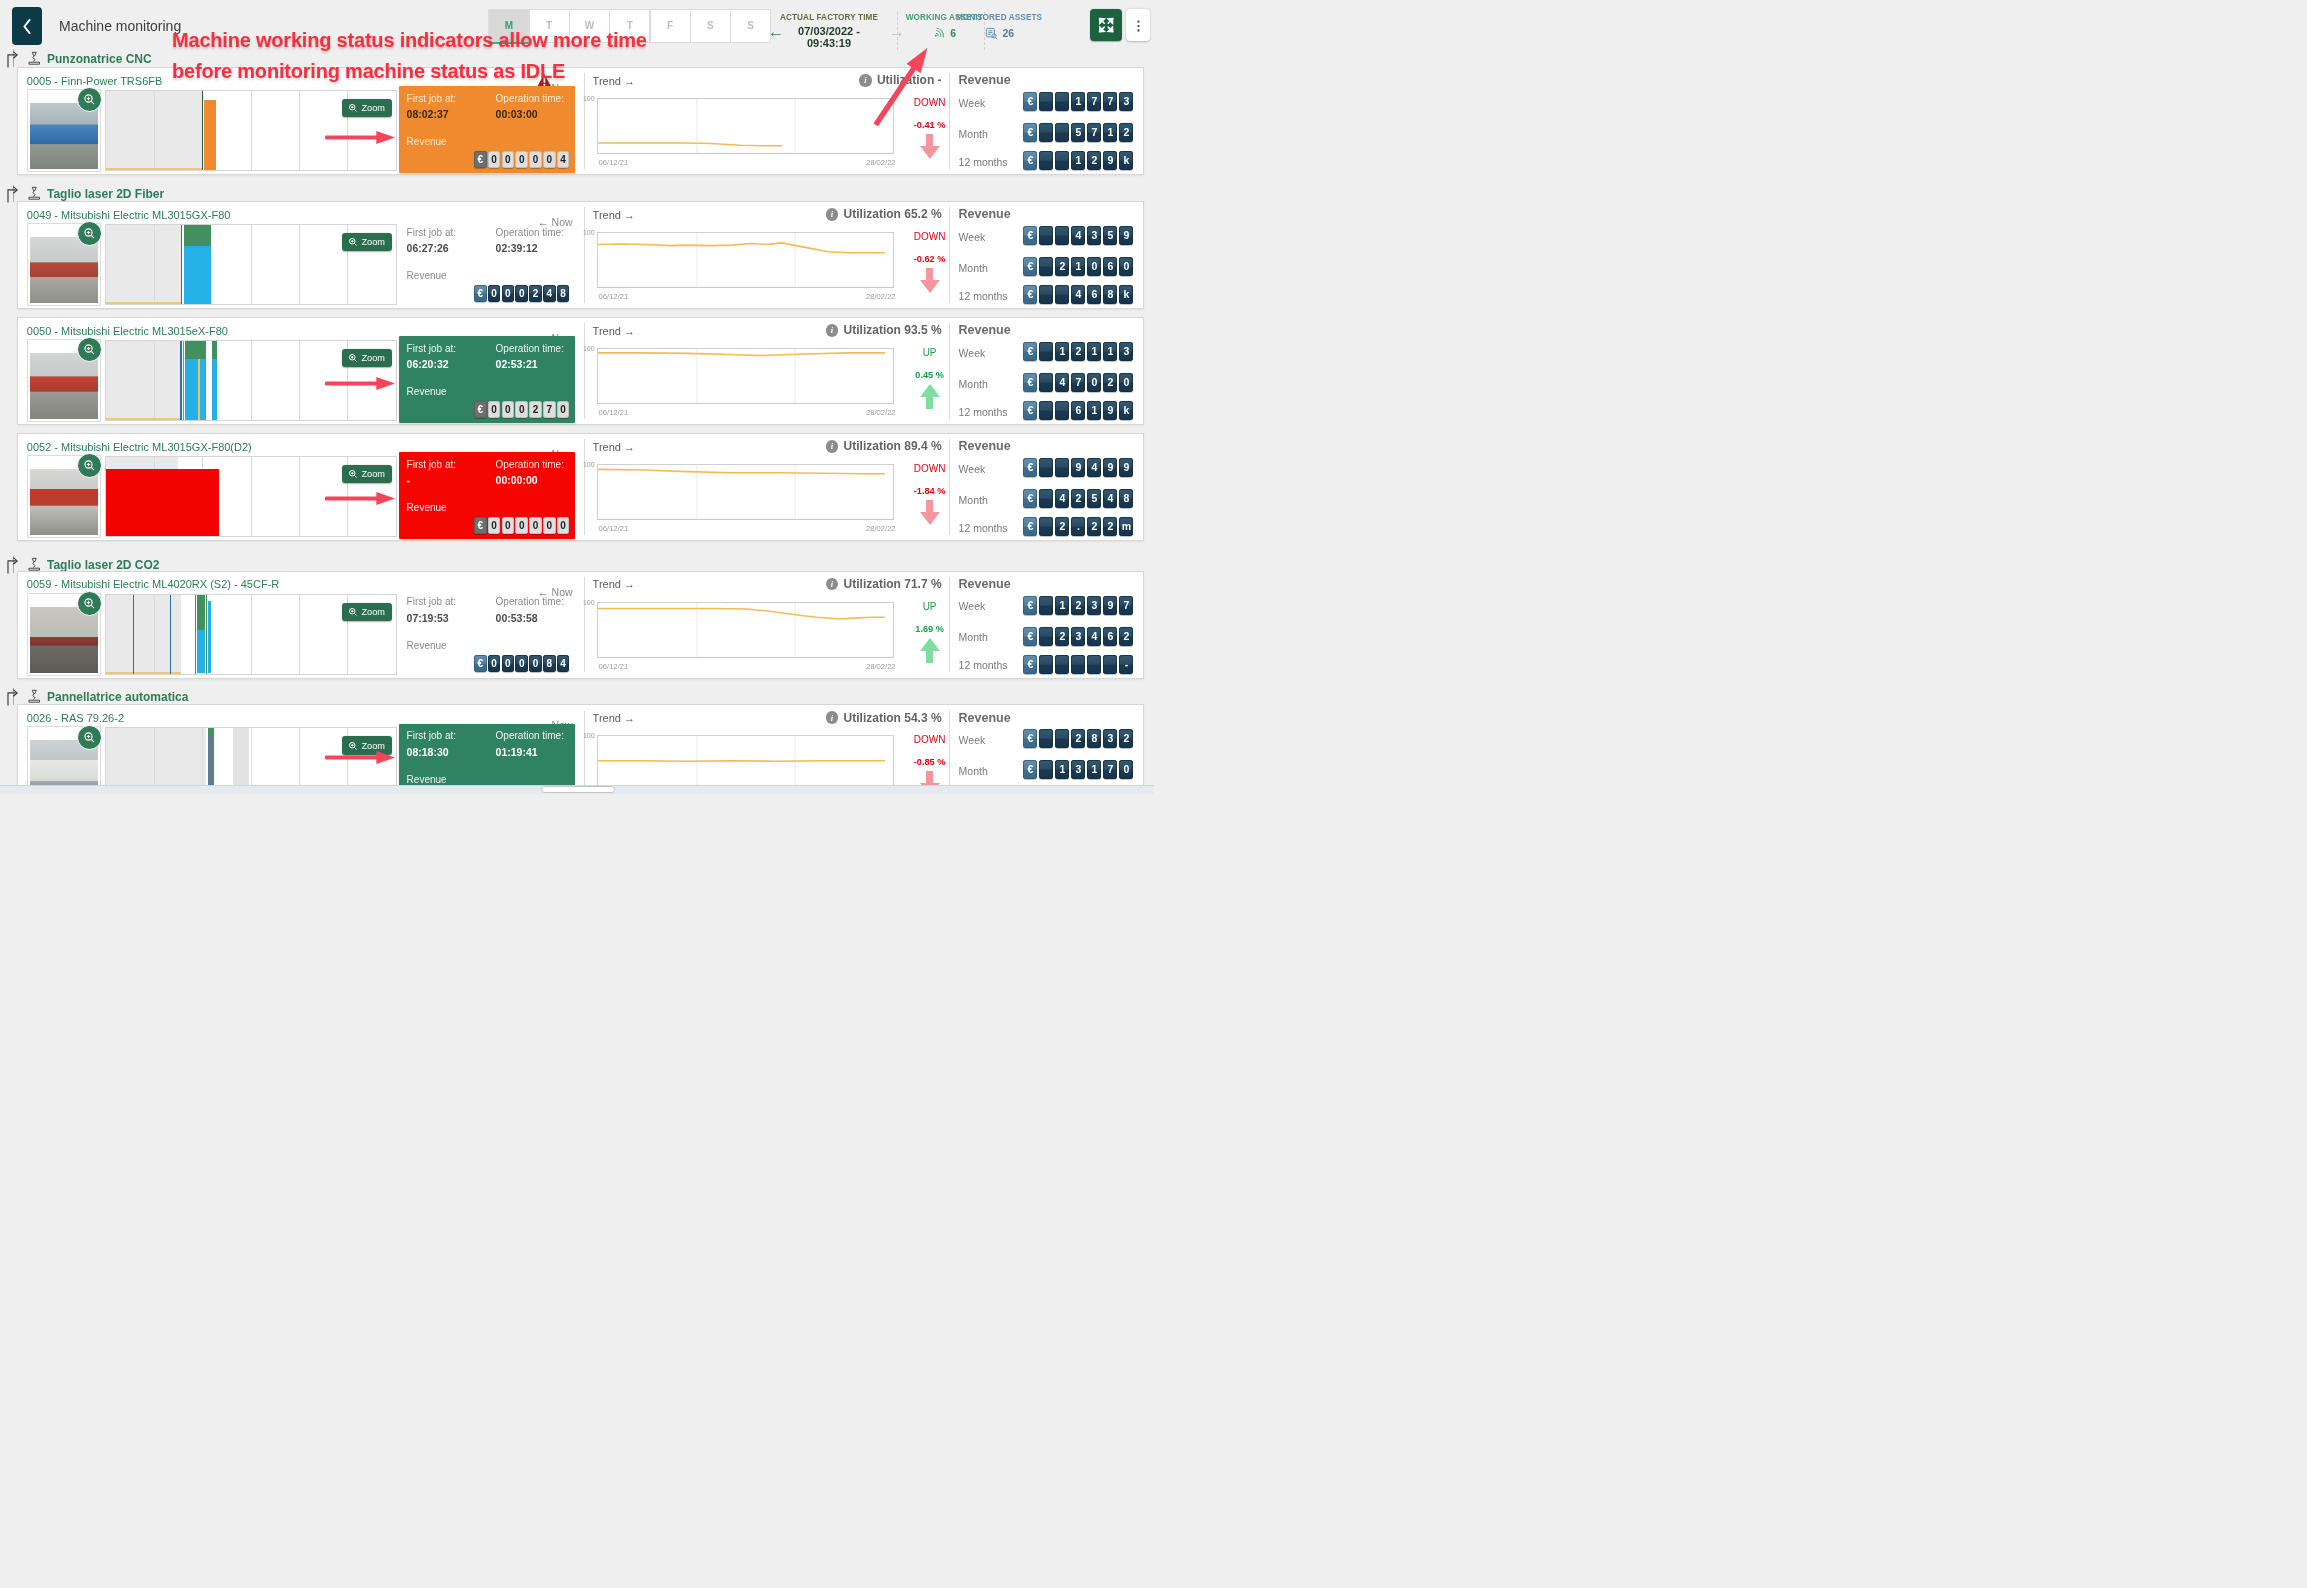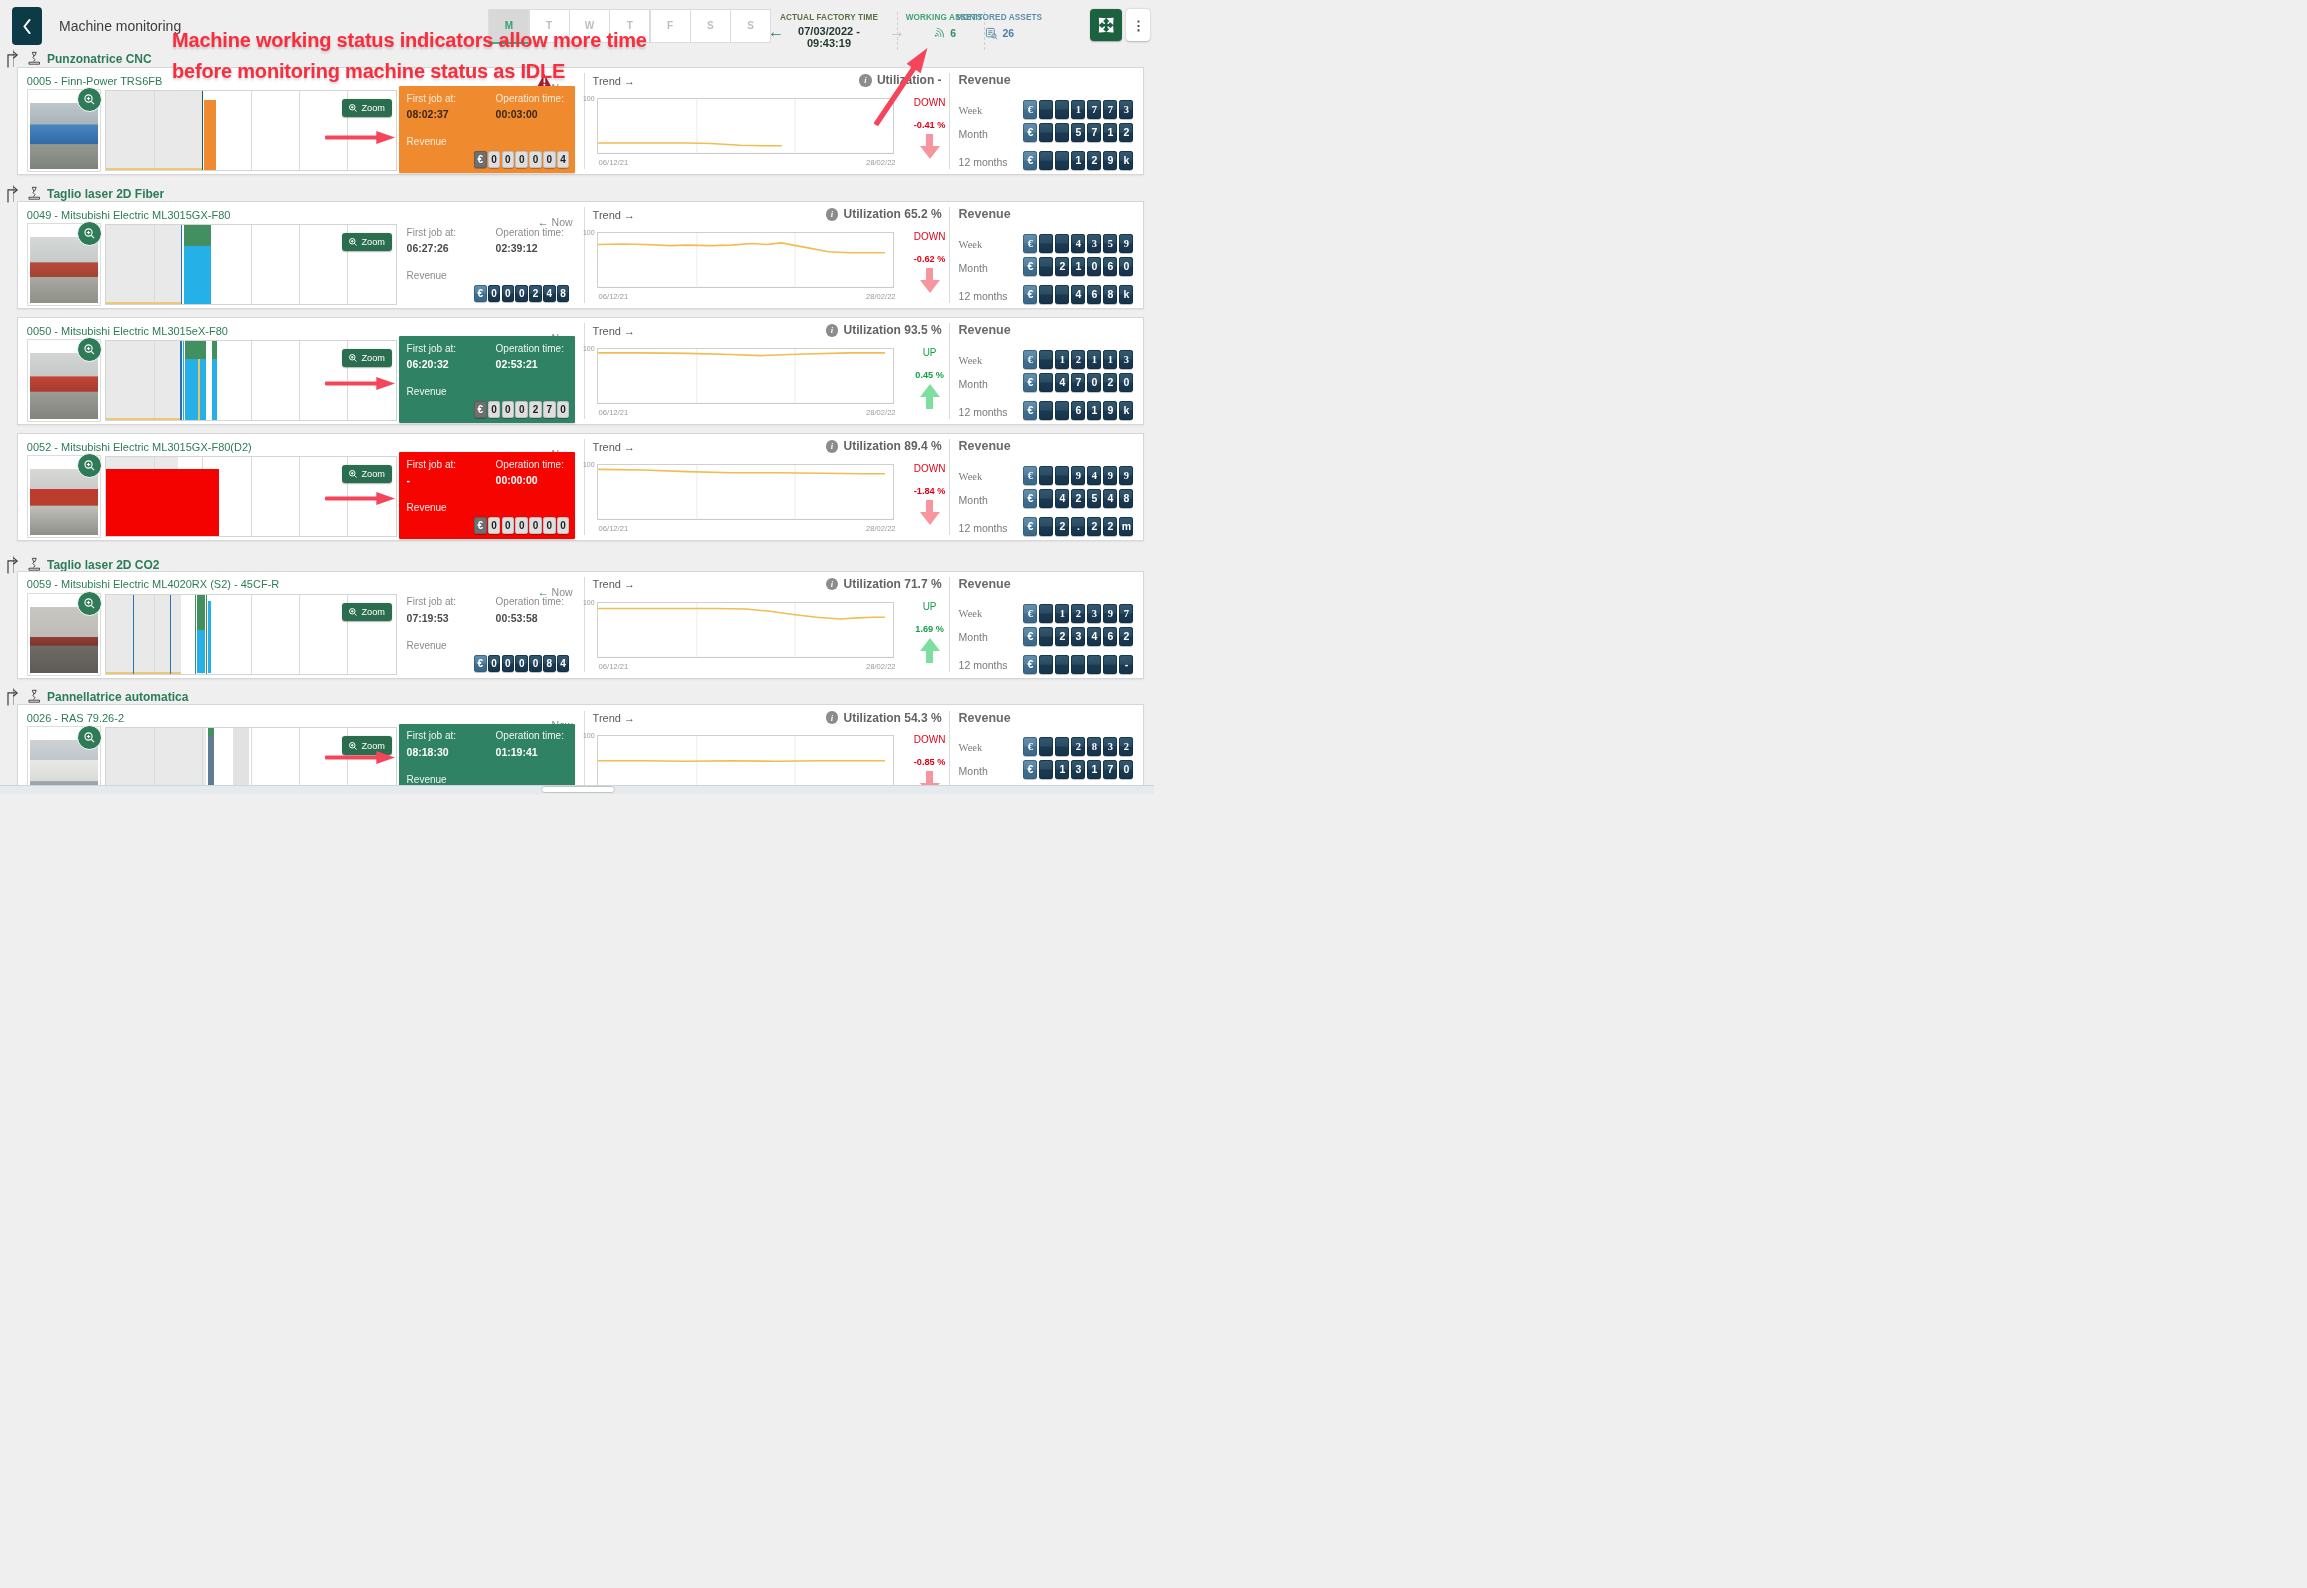--- a/index.html
+++ b/index.html
@@ -112,21 +112,21 @@
   .dir.up .dword,.dir.up .dpct{color:#14a04a;}
   .arrowwrap{margin-top:4px;display:flex;flex-direction:column;align-items:center;}
   .stem{width:7.2px;height:12px;}
   .dir.down .stem,.dir.down .tri{--c:#f7959f;} .dir.up .stem,.dir.up .tri{--c:#7ede9f;}
   .dir .stem{background:var(--c);}
   .tri{width:0;height:0;border-left:10px solid transparent;border-right:10px solid transparent;}
   .dir.down .tri{border-top:13px solid var(--c);}
   .dir.up .tri{border-bottom:13px solid var(--c);}
   .revhead{position:absolute;left:941px;top:5.3px;font-size:12.5px;font-weight:bold;color:#6a6a6a;}
   .rrow{position:absolute;left:941px;right:9.2px;height:21px;}
-  .r1{top:32px;font-family:Liberation Serif, serif;} .r2{top:55px;} .r3{top:83px;}
+  .r1{top:24px;} .r2{top:55px;} .r3{top:83px;}
   .rlab{position:absolute;left:0;top:4.6px;font-size:10.5px;color:#7a7a7a;}
   .rctr{position:absolute;right:0;top:0;display:flex;}
   
   .hscroll{position:absolute;left:0;right:0;bottom:0;height:8.5px;background:#e4eaee;border-top:0.7px solid #cdd6da;z-index:50;}
   .hthumb{position:absolute;left:541px;bottom:0.7px;width:74px;height:7.2px;background:#fff;border:0.7px solid #c3c3c3;
           border-radius:4px;box-sizing:border-box;cursor:pointer;}
 </style>
 </head>
 <body>
 

